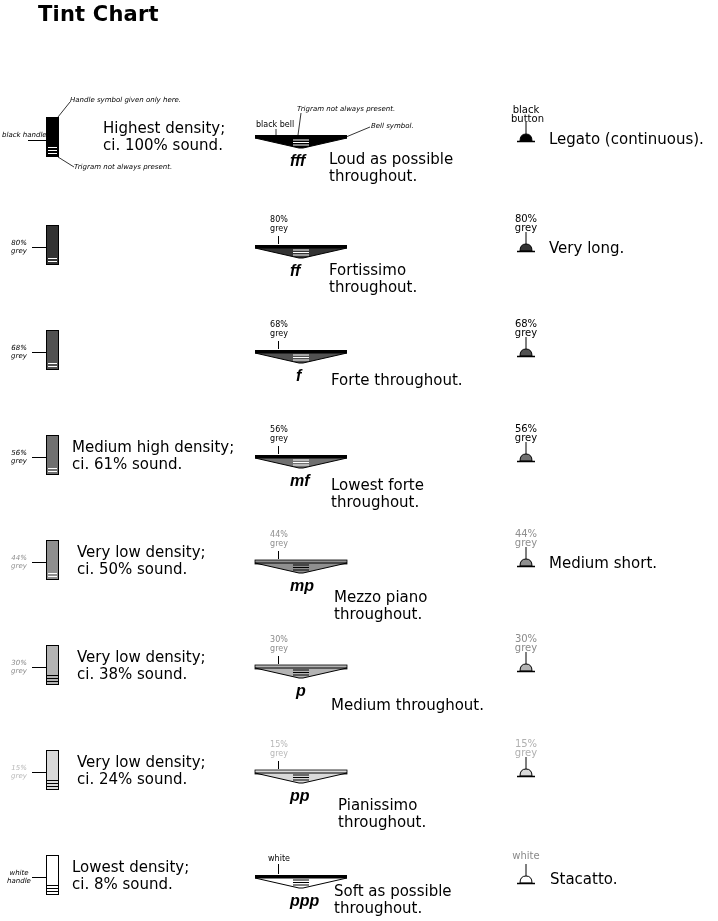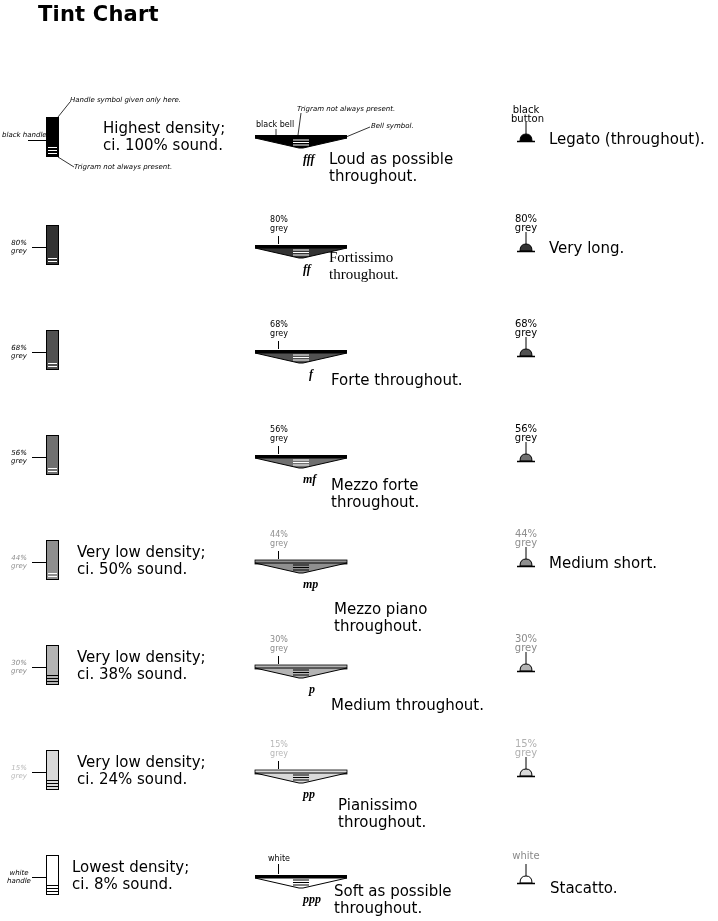--- a/index.html
+++ b/index.html
@@ -8,22 +8,22 @@
   .title { position: absolute; left: 38px; top: 2px; font-size: 21px; font-weight: bold;
            font-family: "DejaVu Sans", sans-serif; letter-spacing: 0.2px; }
   .row { position: absolute; left: 0; width: 718px; height: 110px; }
   .handle-label { position: absolute; font-size: 7px; font-style: italic; line-height: 8px;
                   text-align: right; width: 30px; }
   .lead { position: absolute; height: 1px; background: #000; }
   .handle { position: absolute; width: 13px; height: 40px; box-sizing: border-box; border: 1px solid #000; }
   .trigram { position: absolute; left: 1px; right: 1px; height: 1px; }
   .desc { position: absolute; font-size: 15px; line-height: 17px; white-space: pre; }
   .bell-label { position: absolute; font-size: 8px; line-height: 9px; text-align: center; width: 30px; }
-  .dyn { position: absolute; font-family: Liberation Serif, serif; font-style: italic; font-weight: bold;
-         font-size: 12px; margin-left: 13px; }
+  .dyn { position: absolute; font-family: Liberation Sans, sans-serif; font-style: italic; font-weight: bold;
+         font-size: 16px; }
   .bell-desc { position: absolute; font-size: 15px; line-height: 17px; white-space: pre; }
   .btn-label { position: absolute; font-size: 10px; line-height: 9px; text-align: center; width: 30px; }
   .btn-desc { position: absolute; font-size: 15px; line-height: 17px; white-space: pre; }
   .note { position: absolute; font-size: 7px; font-style: italic; white-space: nowrap; }
   svg { position: absolute; overflow: visible; }
 </style>
 </head>
 <body>
 
 <div class="title">Tint Chart</div>
@@ -49,21 +49,21 @@
       <div class="dyn" style="left: 290px; top: 47px;">fff</div>
       <div class="bell-desc" style="left: 329px; top: 46px;">Loud as possible
 throughout.</div>
       <div class="btn-label" style="white-space: pre; left: 511px; top: 0px; color: rgb(0, 0, 0);">black
 button</div>
       <svg width="20" height="22" style="left: 516px; top: 17px;">
         <line x1="10" x2="10" y1="0" y2="12" stroke="#000" stroke-width="1"></line>
         <path d="M4,19 Q4,12 10,12 Q16,12 16,19 Z" fill="#000000" stroke="#000" stroke-width="1"></path>
         <line x1="1" x2="19" y1="19.5" y2="19.5" stroke="#000" stroke-width="1.5"></line>
       </svg>
-      <div class="btn-desc" style="left: 549px; top: 26px;">Legato (throughout).</div>
+      <div class="btn-desc" style="left: 549px; top: 26px;">Legato (continuous).</div>
       <div class="note" style="left: 70px; top: -9px;">Handle symbol given only here.</div>
       <div class="note" style="left: 74px; top: 58px;">Trigram not always present.</div>
       <div class="note" style="left: 297px; top: 0px;">Trigram not always present.</div>
       <div class="note" style="left: 371px; top: 17px;">Bell symbol.</div>
       <div class="note" style="font-style: normal; font-size: 8px; left: 256px; top: 15px;">black bell</div>
       <svg width="718" height="110" style="left: 0px; top: 0px;">
         <line x1="58" y1="12" x2="70" y2="-3" stroke="#000" stroke-width="0.8"></line>
         <line x1="58" y1="52" x2="74" y2="62" stroke="#000" stroke-width="0.8"></line>
         <line x1="276" y1="24" x2="276" y2="32" stroke="#000" stroke-width="0.8"></line>
         <line x1="301" y1="8" x2="298" y2="30" stroke="#000" stroke-width="0.8"></line>
@@ -82,21 +82,21 @@
         <rect x="0" y="0" width="92" height="3" fill="#000"></rect>
         <polygon points="0,3 92,3 48,13 44,13" fill="#333333" stroke="#000" stroke-width="1"></polygon>
         <line x1="38" x2="54" y1="5" y2="5" stroke="#fff" stroke-width="1"></line>
         <line x1="38" x2="54" y1="7.5" y2="7.5" stroke="#fff" stroke-width="1"></line>
         <line x1="38" x2="54" y1="10" y2="10" stroke="#fff" stroke-width="1"></line>
       </svg>
       <div class="bell-label" style="white-space: pre; left: 264px; top: 5px; color: rgb(0, 0, 0);">80%
 grey</div>
       <div class="lead" style="width: 1px; height: 8px; left: 278px; top: 26px;"></div>
       <div class="dyn" style="left: 290px; top: 52px;">ff</div>
-      <div class="bell-desc" style="left: 329px; top: 39px; font-family: Liberation Serif, serif;">Fortissimo
+      <div class="bell-desc" style="left: 329px; top: 52px;">Fortissimo
 throughout.</div>
       <div class="btn-label" style="white-space: pre; left: 511px; top: 4px; color: rgb(0, 0, 0);">80%
 grey</div>
       <svg width="20" height="22" style="left: 516px; top: 22px;">
         <line x1="10" x2="10" y1="0" y2="12" stroke="#000" stroke-width="1"></line>
         <path d="M4,19 Q4,12 10,12 Q16,12 16,19 Z" fill="#333333" stroke="#000" stroke-width="1"></path>
         <line x1="1" x2="19" y1="19.5" y2="19.5" stroke="#000" stroke-width="1.5"></line>
       </svg>
       <div class="btn-desc" style="left: 549px; top: 30px;">Very long.</div>
     </div>
@@ -129,32 +129,34 @@
       </svg>
     </div>
     <div class="row" style="top: 420px;">
       <div class="handle-label" style="white-space: pre; left: 4px; top: 29px; color: rgb(0, 0, 0); text-align: center;">56%
 grey</div>
       <div class="lead" style="left: 32px; width: 14px; top: 37px;"></div>
       <div class="handle" style="left: 46px; top: 15px; background: rgb(112, 112, 112);">
         <div class="trigram" style="background: rgb(255, 255, 255); bottom: 2px;"></div>
         <div class="trigram" style="background: rgb(255, 255, 255); bottom: 5px;"></div>
       </div>
+      <div class="desc" style="left: 72px; top: 19px;">Medium high density;
+ci. 61% sound.</div>
       <svg width="95" height="20" style="left: 255px; top: 35px;">
         <rect x="0" y="0" width="92" height="3" fill="#000"></rect>
         <polygon points="0,3 92,3 48,13 44,13" fill="#707070" stroke="#000" stroke-width="1"></polygon>
         <line x1="38" x2="54" y1="5" y2="5" stroke="#fff" stroke-width="1"></line>
         <line x1="38" x2="54" y1="7.5" y2="7.5" stroke="#fff" stroke-width="1"></line>
         <line x1="38" x2="54" y1="10" y2="10" stroke="#fff" stroke-width="1"></line>
       </svg>
       <div class="bell-label" style="white-space: pre; left: 264px; top: 5px; color: rgb(0, 0, 0);">56%
 grey</div>
       <div class="lead" style="width: 1px; height: 8px; left: 278px; top: 26px;"></div>
       <div class="dyn" style="left: 290px; top: 52px;">mf</div>
-      <div class="bell-desc" style="left: 331px; top: 57px;">Mezzo forte
+      <div class="bell-desc" style="left: 331px; top: 57px;">Lowest forte
 throughout.</div>
       <div class="btn-label" style="white-space: pre; left: 511px; top: 4px; color: rgb(0, 0, 0);">56%
 grey</div>
       <svg width="20" height="22" style="left: 516px; top: 22px;">
         <line x1="10" x2="10" y1="0" y2="12" stroke="#000" stroke-width="1"></line>
         <path d="M4,19 Q4,12 10,12 Q16,12 16,19 Z" fill="#707070" stroke="#000" stroke-width="1"></path>
         <line x1="1" x2="19" y1="19.5" y2="19.5" stroke="#000" stroke-width="1.5"></line>
       </svg>
     </div>
     <div class="row" style="top: 525px;">
@@ -172,21 +174,21 @@
         <rect x="0" y="0" width="92" height="4" fill="#8f8f8f" stroke="#000" stroke-width="0.8"></rect>
         <polygon points="0,3 92,3 48,13 44,13" fill="#8f8f8f" stroke="#000" stroke-width="1"></polygon>
         <line x1="38" x2="54" y1="5" y2="5" stroke="#000" stroke-width="1"></line>
         <line x1="38" x2="54" y1="7.5" y2="7.5" stroke="#000" stroke-width="1"></line>
         <line x1="38" x2="54" y1="10" y2="10" stroke="#000" stroke-width="1"></line>
       </svg>
       <div class="bell-label" style="white-space: pre; left: 264px; top: 5px; color: rgb(143, 143, 143);">44%
 grey</div>
       <div class="lead" style="width: 1px; height: 8px; left: 278px; top: 26px;"></div>
       <div class="dyn" style="left: 290px; top: 52px;">mp</div>
-      <div class="bell-desc" style="left: 334px; top: 76px;">Mezzo piano
+      <div class="bell-desc" style="left: 334px; top: 64px;">Mezzo piano
 throughout.</div>
       <div class="btn-label" style="white-space: pre; left: 511px; top: 4px; color: rgb(143, 143, 143);">44%
 grey</div>
       <svg width="20" height="22" style="left: 516px; top: 22px;">
         <line x1="10" x2="10" y1="0" y2="12" stroke="#000" stroke-width="1"></line>
         <path d="M4,19 Q4,12 10,12 Q16,12 16,19 Z" fill="#8f8f8f" stroke="#000" stroke-width="1"></path>
         <line x1="1" x2="19" y1="19.5" y2="19.5" stroke="#000" stroke-width="1.5"></line>
       </svg>
       <div class="btn-desc" style="left: 549px; top: 30px; text-align: center;">Medium short.</div>
     </div>
@@ -277,15 +279,15 @@
       <div class="lead" style="width: 1px; height: 10px; left: 278px; top: 24px;"></div>
       <div class="dyn" style="left: 290px; top: 52px; text-align: center;">ppp</div>
       <div class="bell-desc" style="left: 334px; top: 43px;">Soft as possible
 throughout.</div>
       <div class="btn-label" style="white-space: pre; left: 511px; top: 11px; color: rgb(138, 138, 138);">white</div>
       <svg width="20" height="22" style="left: 516px; top: 24px;">
         <line x1="10" x2="10" y1="0" y2="12" stroke="#000" stroke-width="1"></line>
         <path d="M4,19 Q4,12 10,12 Q16,12 16,19 Z" fill="#ffffff" stroke="#000" stroke-width="1"></path>
         <line x1="1" x2="19" y1="19.5" y2="19.5" stroke="#000" stroke-width="1.5"></line>
       </svg>
-      <div class="btn-desc" style="left: 550px; top: 40px;">Stacatto.</div>
+      <div class="btn-desc" style="left: 550px; top: 31px;">Stacatto.</div>
     </div>
   </div>
 
 </body></html>

